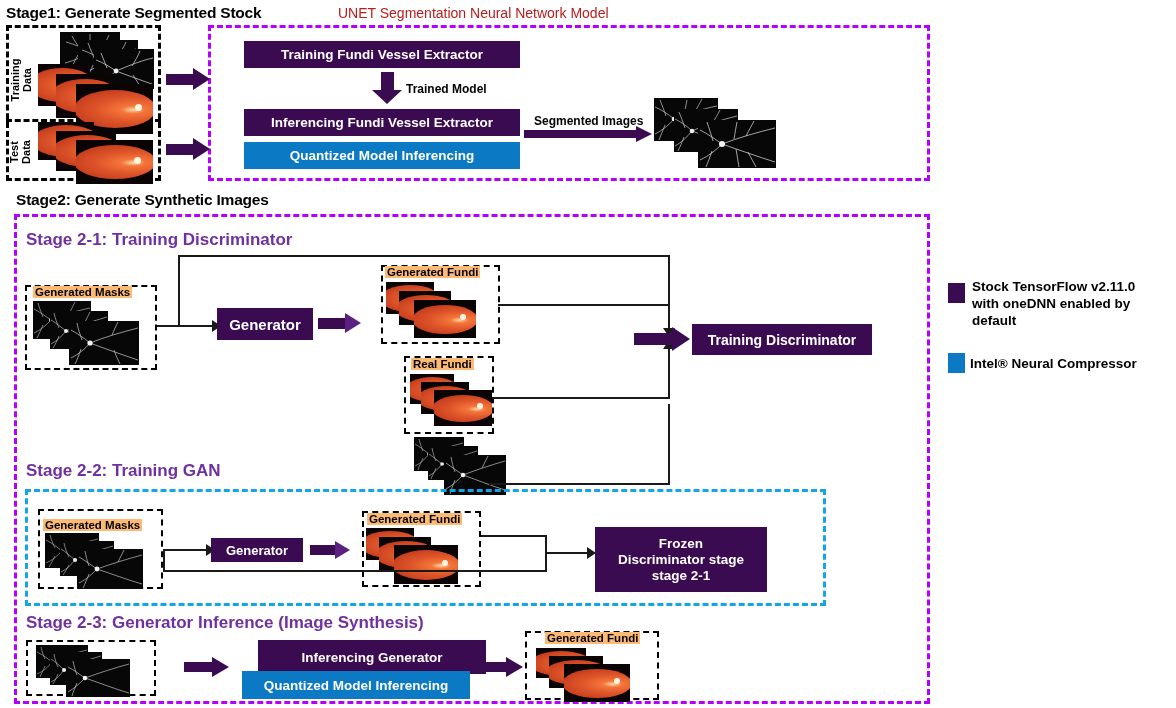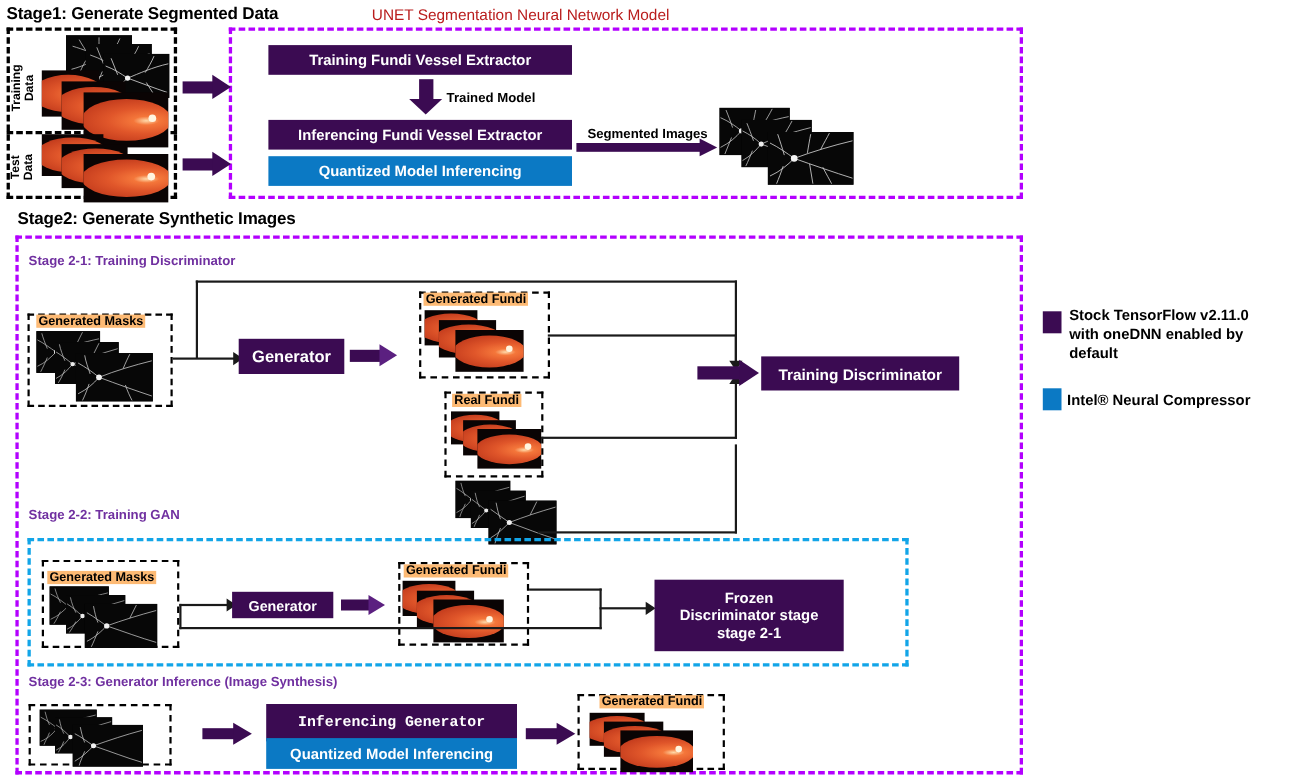--- a/index.html
+++ b/index.html
@@ -1,21 +1,21 @@
 <!DOCTYPE html>
 <html><head>
 <meta charset="utf-8">
 <style>
   html,body{margin:0;padding:0;background:#ffffff;}
   body{width:1176px;height:708px;position:relative;overflow:hidden;
        font-family:"Liberation Sans",sans-serif;color:#000;}
   .abs{position:absolute;}
   
   .stage-title{font-weight:bold;font-size:15.5px;color:#000;letter-spacing:-0.2px;white-space:nowrap;}
-  .substage-title{font-weight:bold;font-size:12px;color:#7030A0;white-space:nowrap;}
+  .substage-title{font-weight:bold;font-size:17px;color:#7030A0;white-space:nowrap;}
   .unet-title{font-weight:normal;font-size:14px;color:#b91c1c;white-space:nowrap;}
   
   .dash-magenta{border:3px dashed #b300ff;box-sizing:border-box;}
   .dash-cyan{border:3px dashed #12a5e8;box-sizing:border-box;}
   .dash-black{border:3px dashed #000;box-sizing:border-box;}
   .dash-black-thin{border:2.5px dashed #000;box-sizing:border-box;}
   
   .pbox{background:#3b0b52;color:#fff;font-weight:bold;display:flex;
         align-items:center;justify-content:center;text-align:center;box-sizing:border-box;}
   .bbox{background:#0b79c4;color:#fff;font-weight:bold;display:flex;
@@ -38,21 +38,21 @@
   .vlabel{position:absolute;font-size:11px;font-weight:bold;color:#000;
           transform:rotate(-90deg);white-space:nowrap;text-align:center;}
   
   .legend-sw{position:absolute;}
   .legend-txt{position:absolute;font-size:13.5px;font-weight:bold;color:#000;line-height:17px;}
   .arrow-label{position:absolute;font-size:12px;font-weight:bold;color:#000;white-space:nowrap;}
 </style>
 </head>
 <body>
 
-<div class="abs stage-title" style="left:6px;top:4px;">Stage1: Generate Segmented Data</div>
+<div class="abs stage-title" style="left:6px;top:4px;">Stage1: Generate Segmented Stock</div>
 <div class="abs unet-title" style="left:338px;top:5px;">UNET Segmentation Neural Network Model</div>
 
 <div class="abs dash-magenta" style="left:208px;top:25px;width:722px;height:156px;"></div>
 
 <div class="abs dash-black" style="left:6px;top:25px;width:155px;height:156px;"></div>
 <div class="abs" style="left:6px;top:119px;width:155px;height:0;border-top:3px dashed #000;"></div>
 
 <div class="vlabel" style="left:-4px;top:68px;width:50px;">
   <span>Training</span><br>
   <span>Data</span>
@@ -515,21 +515,21 @@
       <ellipse cx="19" cy="19" rx="2.3" ry="2.3" fill="#f2f2f2"></ellipse>
     </svg>
   </div>
 </div>
 
 <div class="fat-arrow" style="left:184px;top:657px;width:50px;height:20px;">
   <div class="shaft" style="left:0;top:5px;width:30px;height:10px;"></div>
   <div class="head" style="left:28px;top:0px;border-top:10px solid transparent;border-bottom:10px solid transparent;border-left:17px solid #3b0b52;"></div>
 </div>
 
-<div class="abs pbox" style="left:242px;top:640px;width:228px;height:34px;font-size:13.5px;font-family:Liberation Mono, monospace;">Inferencing Generator</div>
+<div class="abs pbox" style="left:258px;top:640px;width:228px;height:34px;font-size:13.5px;">Inferencing Generator</div>
 <div class="abs bbox" style="left:242px;top:671px;width:228px;height:28px;font-size:13.5px;">Quantized Model Inferencing</div>
 
 <div class="fat-arrow" style="left:478px;top:657px;width:50px;height:20px;">
   <div class="shaft" style="left:0;top:5px;width:30px;height:10px;"></div>
   <div class="head" style="left:28px;top:0px;border-top:10px solid transparent;border-bottom:10px solid transparent;border-left:17px solid #3b0b52;"></div>
 </div>
 
 <div class="abs dash-black-thin" style="left:525px;top:631px;width:134px;height:69px;"></div>
 <div class="caption" style="left:545px;top:632px;">Generated Fundi</div>
 <div class="stack" style="left:536px;top:648px;width:118px;height:52px;">

